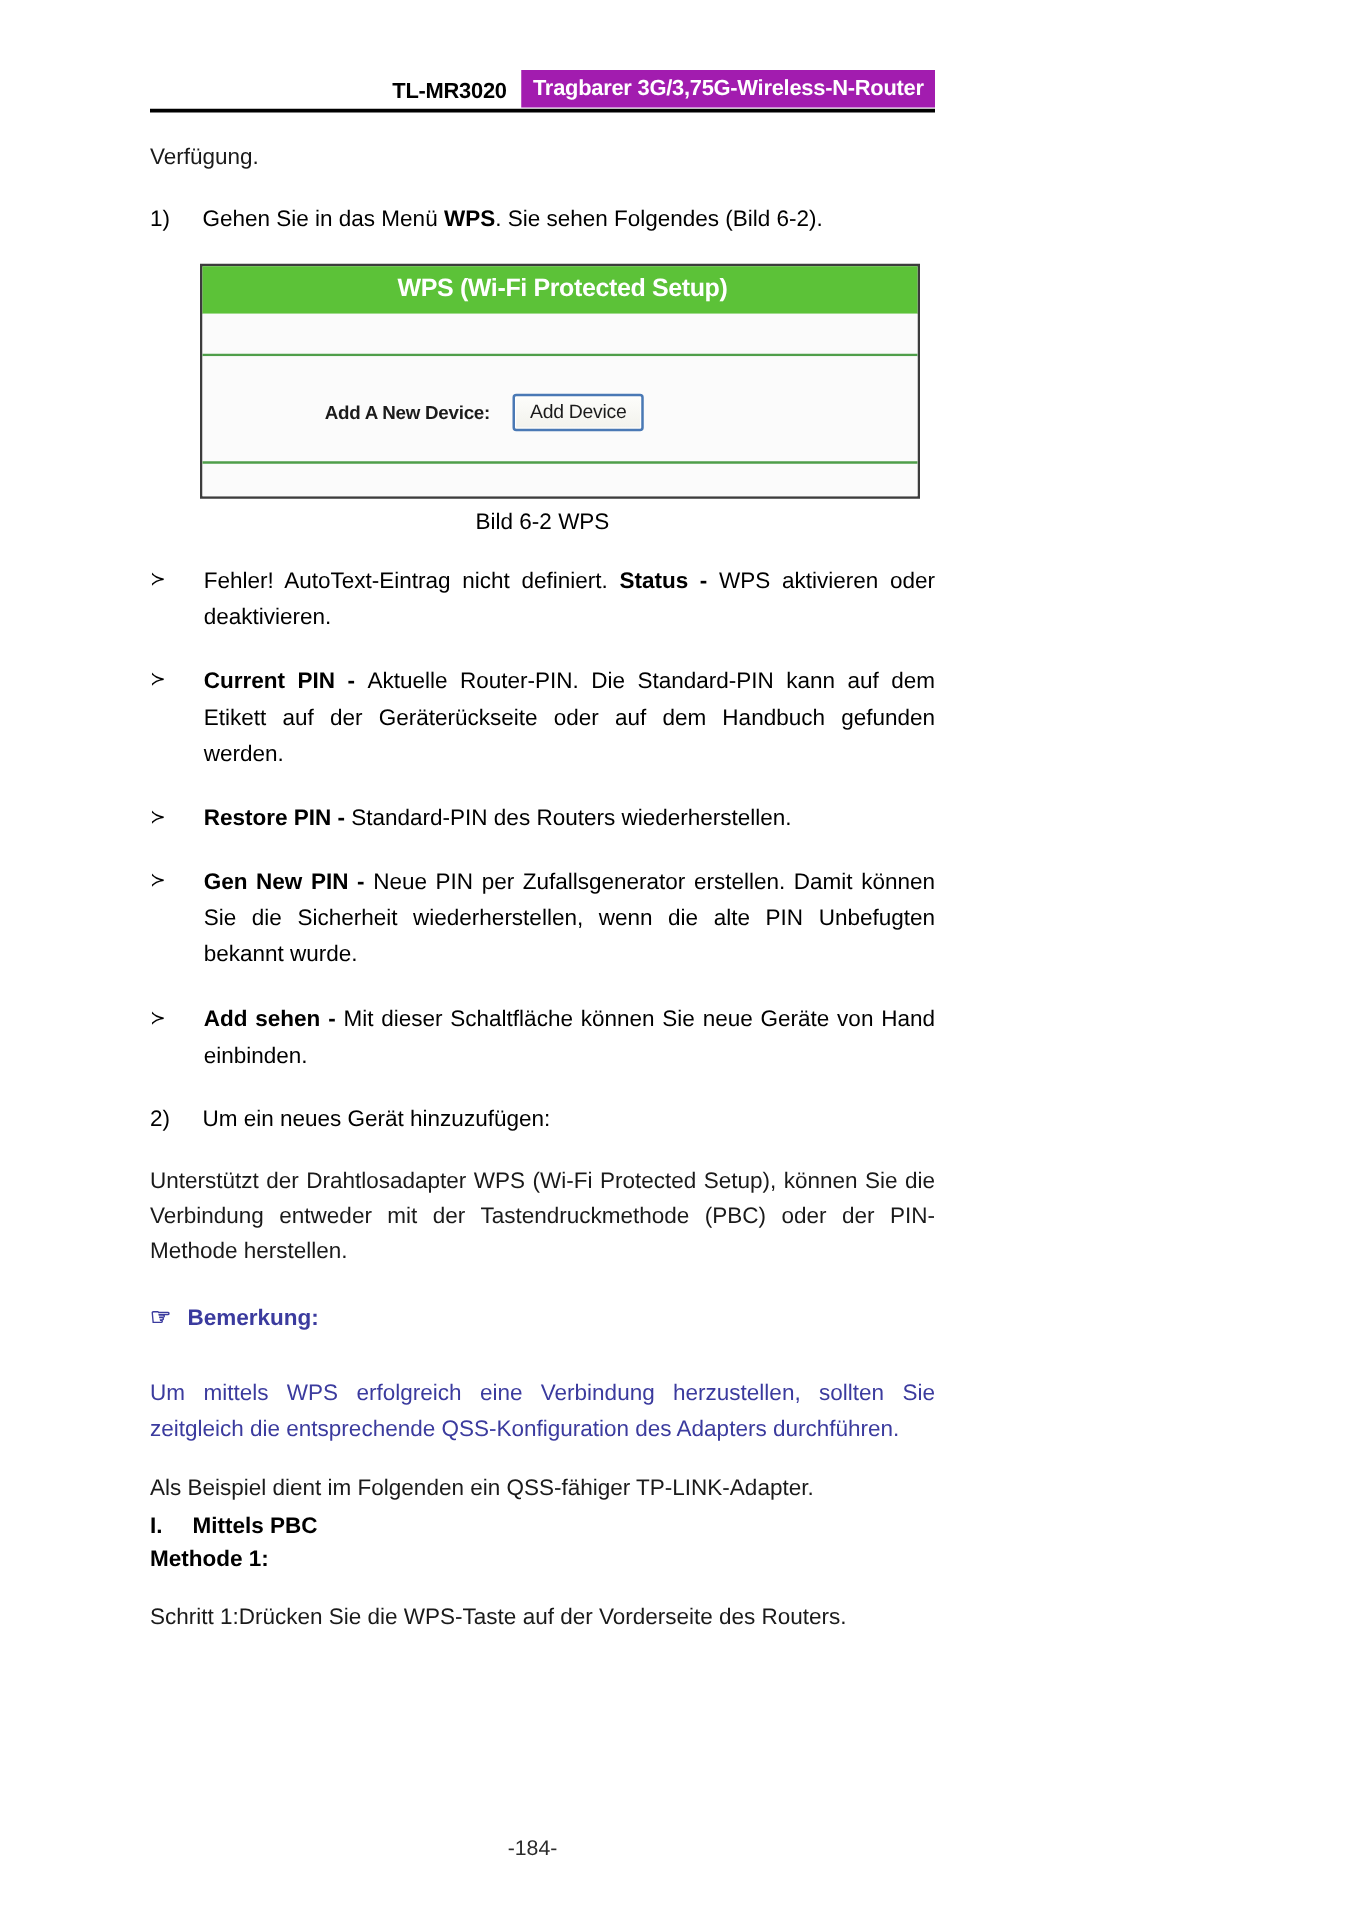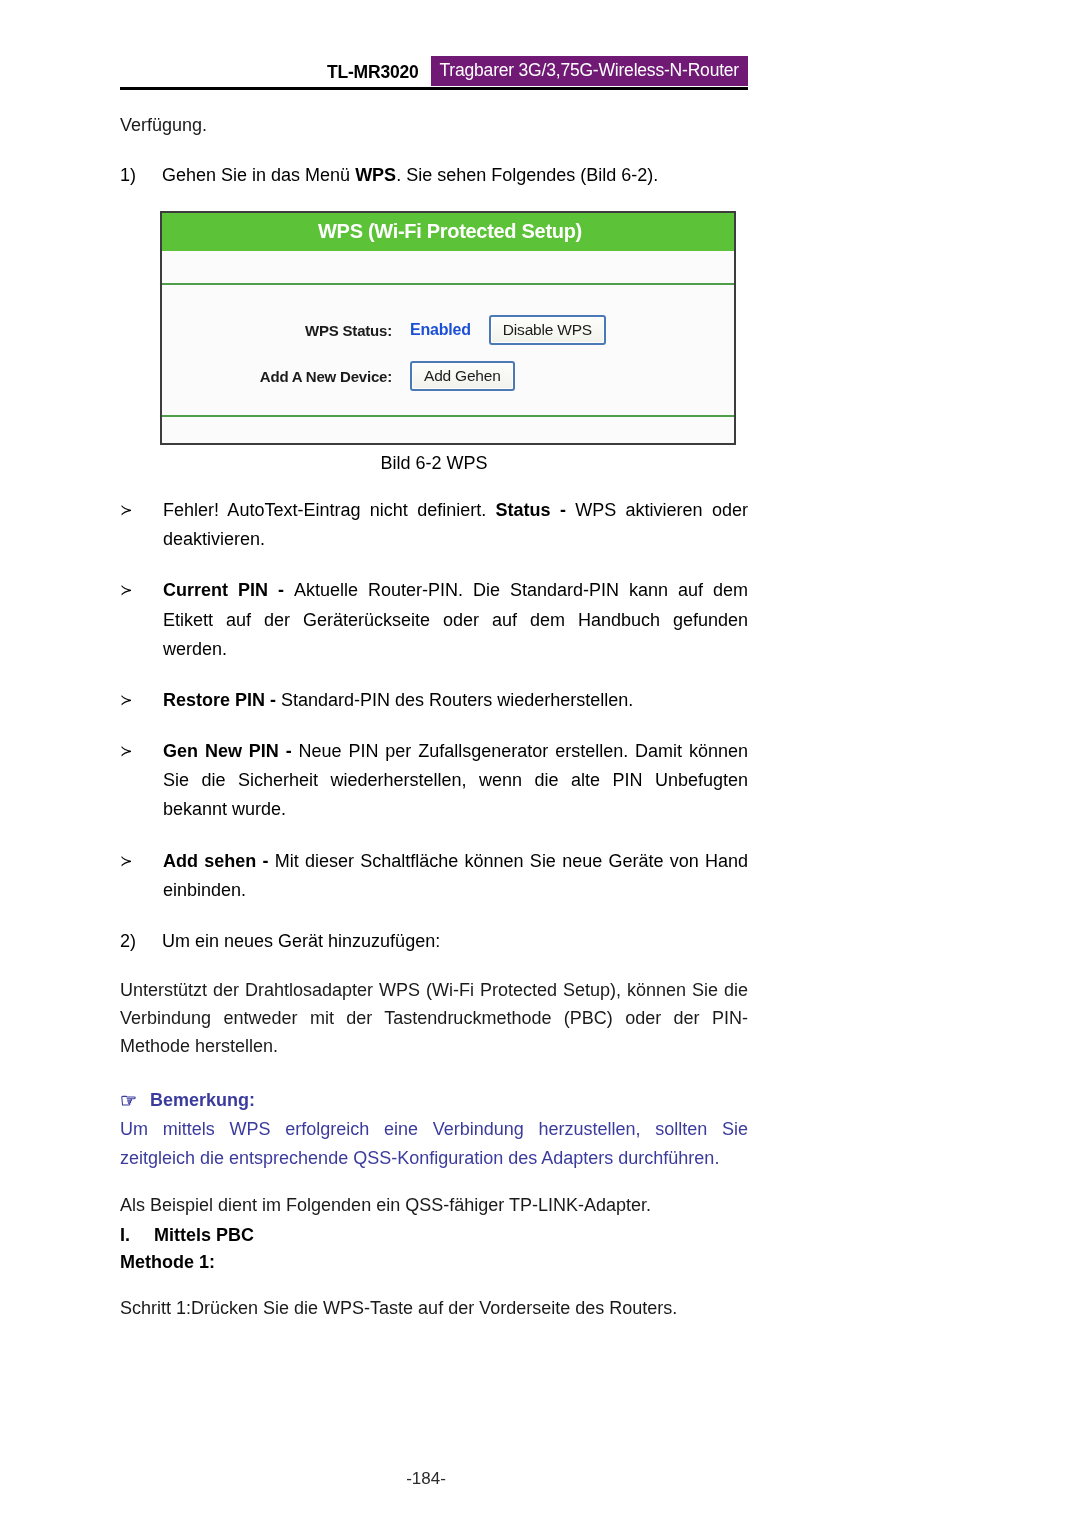--- a/index.html
+++ b/index.html
@@ -35,24 +35,24 @@
   }
   .doc-header .model {
     font-size: 17.5px;
     font-weight: bold;
     letter-spacing: -0.2px;
     padding-right: 12px;
     padding-bottom: 3px;
     white-space: nowrap;
   }
   .doc-header .product {
-    background: #701a75;
+    background: #a21caf;
     color: #ffffff;
     font-size: 17.5px;
-    font-weight: normal;
+    font-weight: bold;
     letter-spacing: -0.2px;
     padding: 5px 9px 6px 9px;
     white-space: nowrap;
     line-height: 1.08;
   }
   .header-rule {
     border-bottom: 3px solid #000000;
     margin-top: 1px;
   }
 
@@ -111,21 +111,21 @@
     color: #3b3b9e;
     display: flex;
     align-items: center;
   }
   .note-head .hand {
     font-size: 19px;
     margin-right: 13px;
     line-height: 1;
   }
   .note-body {
-    margin-top: 4px;
+    margin-top: 35px;
     font-size: 18px;
     line-height: 1.6;
     color: #3b3b9e;
     text-align: justify;
     text-align-last: left;
   }
 
   .sec-head {
     margin-top: 6px;
     font-size: 18px;
@@ -259,33 +259,26 @@
     <div class="num">1)</div>
     <div class="txt"><span>Gehen Sie in das Menü </span><span class="b">WPS</span><span>. Sie sehen Folgendes (Bild 6-2).</span></div>
   </div>
 
   <div class="shot-wrap">
     <div class="shot">
       <div class="shot-title">WPS (Wi-Fi Protected Setup)</div>
       <div class="shot-gap"></div>
       <div class="shot-rows">
 
-        <div class="srow">
-          <div class="lbl">WPS Status:</div>
-          <div class="val">
-            <span class="status-val">Enabled</span>
-            <span class="btn">Disable WPS</span>
-          </div>
-        </div>
 
 
         <div class="srow">
           <div class="lbl">Add A New Device:</div>
           <div class="val">
-            <span class="btn">Add Gehen</span>
+            <span class="btn">Add Device</span>
           </div>
         </div>
 
       </div>
       <div class="shot-foot"></div>
     </div>
   </div>
 
   <div class="caption">Bild 6-2 WPS</div>
 

